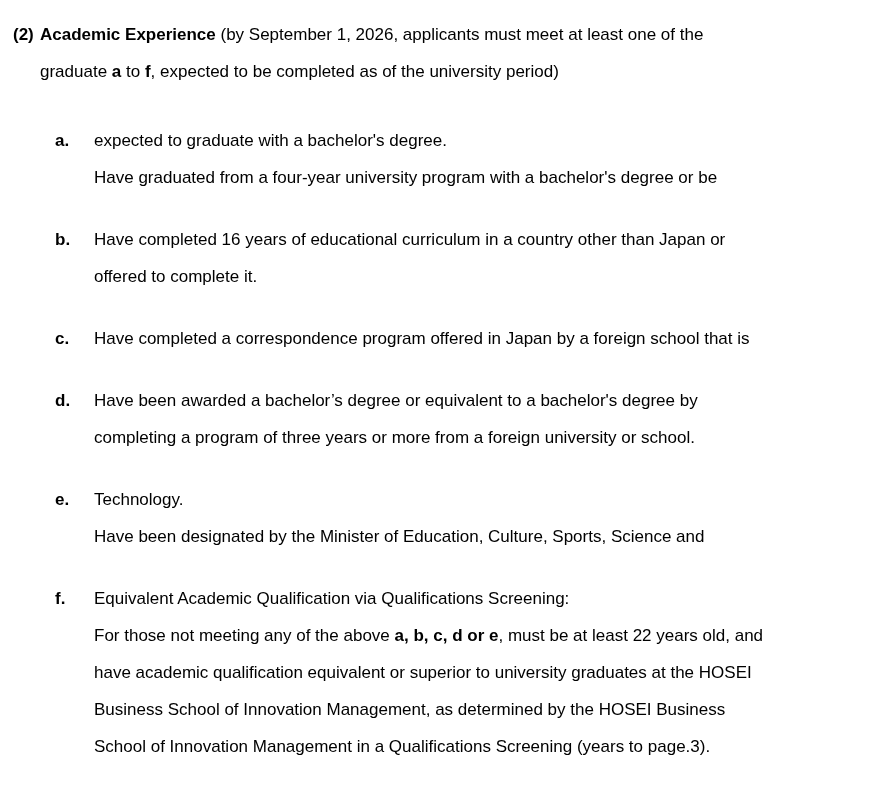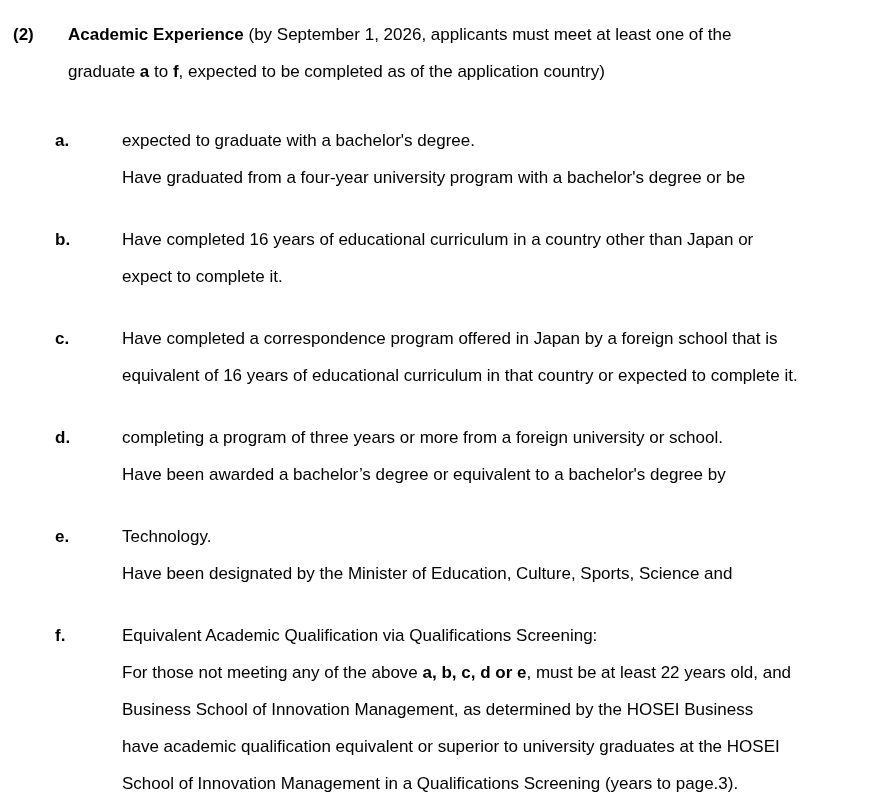--- a/index.html
+++ b/index.html
@@ -39,80 +39,79 @@
     padding-left: 94px;
     padding-right: 8px;
     margin-bottom: 25px;
   }
   .item-label {
     position: absolute;
     left: 55px;
     top: 0;
     font-weight: 700;
   }
-  .line { white-space: nowrap; margin-left: 28px; }
+  .line { white-space: nowrap; }
   .bold { font-weight: 700; }
 </style>
 </head>
 <body>
 
 <div class="doc">
 
   <div class="section-header">
     <span class="section-number">(2)</span>
     <div class="section-intro">
         <div class="line"><span class="bold">Academic Experience</span><span> (by September 1, 2026, applicants must meet at least one of the</span></div>
-        <div class="line"><span>graduate </span><span class="bold">a</span><span> to </span><span class="bold">f</span><span>, expected to be completed as of the application country)</span></div>
+        <div class="line"><span>graduate </span><span class="bold">a</span><span> to </span><span class="bold">f</span><span>, expected to be completed as of the university period)</span></div>
       </div>
   </div>
 
   <div class="item">
     <span class="item-label">a.</span>
     <div class="item-text">
         <div class="line"><span>expected to graduate with a bachelor's degree.</span></div>
         <div class="line"><span>Have graduated from a four-year university program with a bachelor's degree or be</span></div>
       </div>
   </div>
 
   <div class="item">
     <span class="item-label">b.</span>
     <div class="item-text">
         <div class="line"><span>Have completed 16 years of educational curriculum in a country other than Japan or</span></div>
-        <div class="line"><span>expect to complete it.</span></div>
+        <div class="line"><span>offered to complete it.</span></div>
       </div>
   </div>
 
   <div class="item">
     <span class="item-label">c.</span>
     <div class="item-text">
         <div class="line"><span>Have completed a correspondence program offered in Japan by a foreign school that is</span></div>
-        <div class="line"><span>equivalent of 16 years of educational curriculum in that country or expected to complete it.</span></div>
       </div>
   </div>
 
   <div class="item">
     <span class="item-label">d.</span>
     <div class="item-text">
+        <div class="line"><span>Have been awarded a bachelor’s degree or equivalent to a bachelor's degree by</span></div>
         <div class="line"><span>completing a program of three years or more from a foreign university or school.</span></div>
-        <div class="line"><span>Have been awarded a bachelor’s degree or equivalent to a bachelor's degree by</span></div>
       </div>
   </div>
 
   <div class="item">
     <span class="item-label">e.</span>
     <div class="item-text">
         <div class="line"><span>Technology.</span></div>
         <div class="line"><span>Have been designated by the Minister of Education, Culture, Sports, Science and</span></div>
       </div>
   </div>
 
   <div class="item">
     <span class="item-label">f.</span>
     <div class="item-text">
         <div class="line"><span>Equivalent Academic Qualification via Qualifications Screening:</span></div>
         <div class="line"><span>For those not meeting any of the above </span><span class="bold">a, b, c, d or e</span><span>, must be at least 22 years old, and</span></div>
+        <div class="line"><span>have academic qualification equivalent or superior to university graduates at the HOSEI</span></div>
         <div class="line"><span>Business School of Innovation Management, as determined by the HOSEI Business</span></div>
-        <div class="line"><span>have academic qualification equivalent or superior to university graduates at the HOSEI</span></div>
         <div class="line"><span>School of Innovation Management in a Qualifications Screening (years to page.3).</span></div>
       </div>
   </div>
 
 </div>
 
 </body></html>

